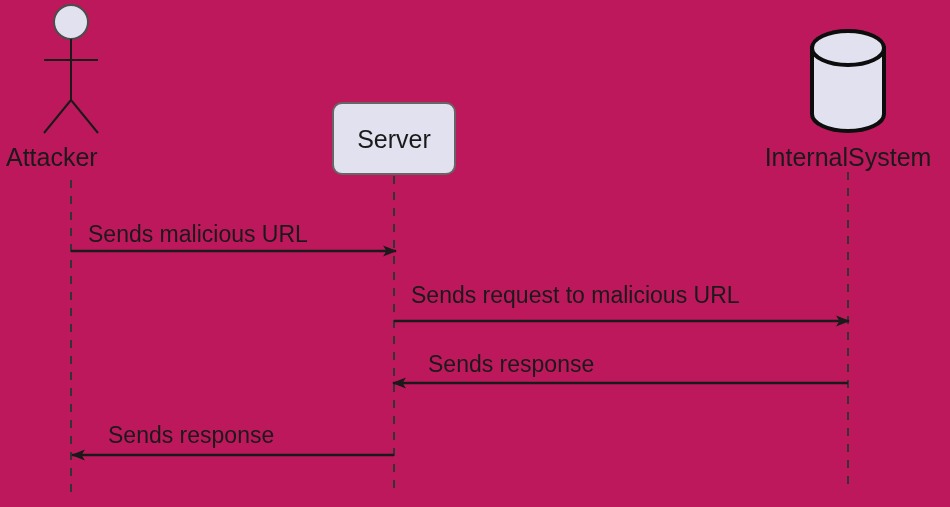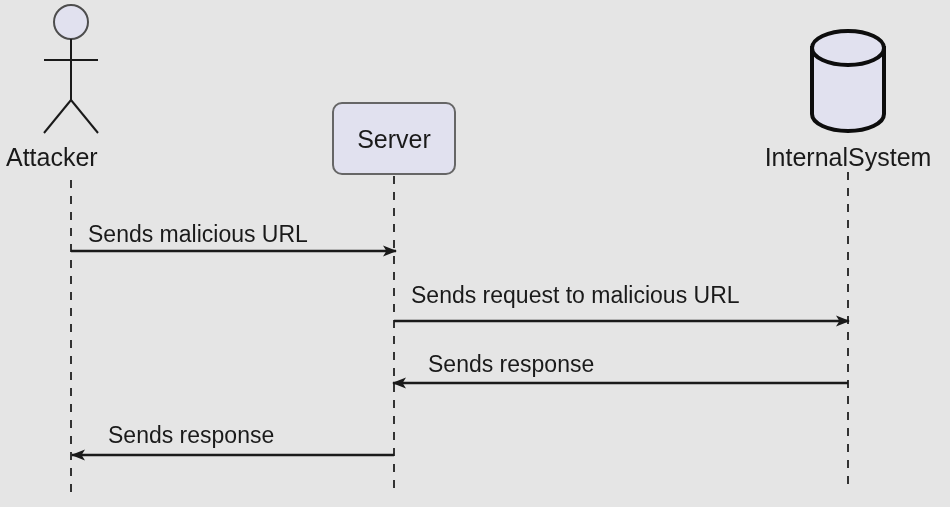--- a/index.html
+++ b/index.html
@@ -7,21 +7,21 @@
     padding: 0;
     background: #ffffff;
   }
   body {
     font-family: "Liberation Sans", sans-serif;
   }
   #diagram-canvas {
     position: relative;
     width: 950px;
     height: 507px;
-    background: #e5e5e5;
+    background: #be185d;
     overflow: hidden;
   }
   #diagram-svg {
     position: absolute;
     left: 0;
     top: 0;
     width: 950px;
     height: 507px;
   }
   .participant-name {

